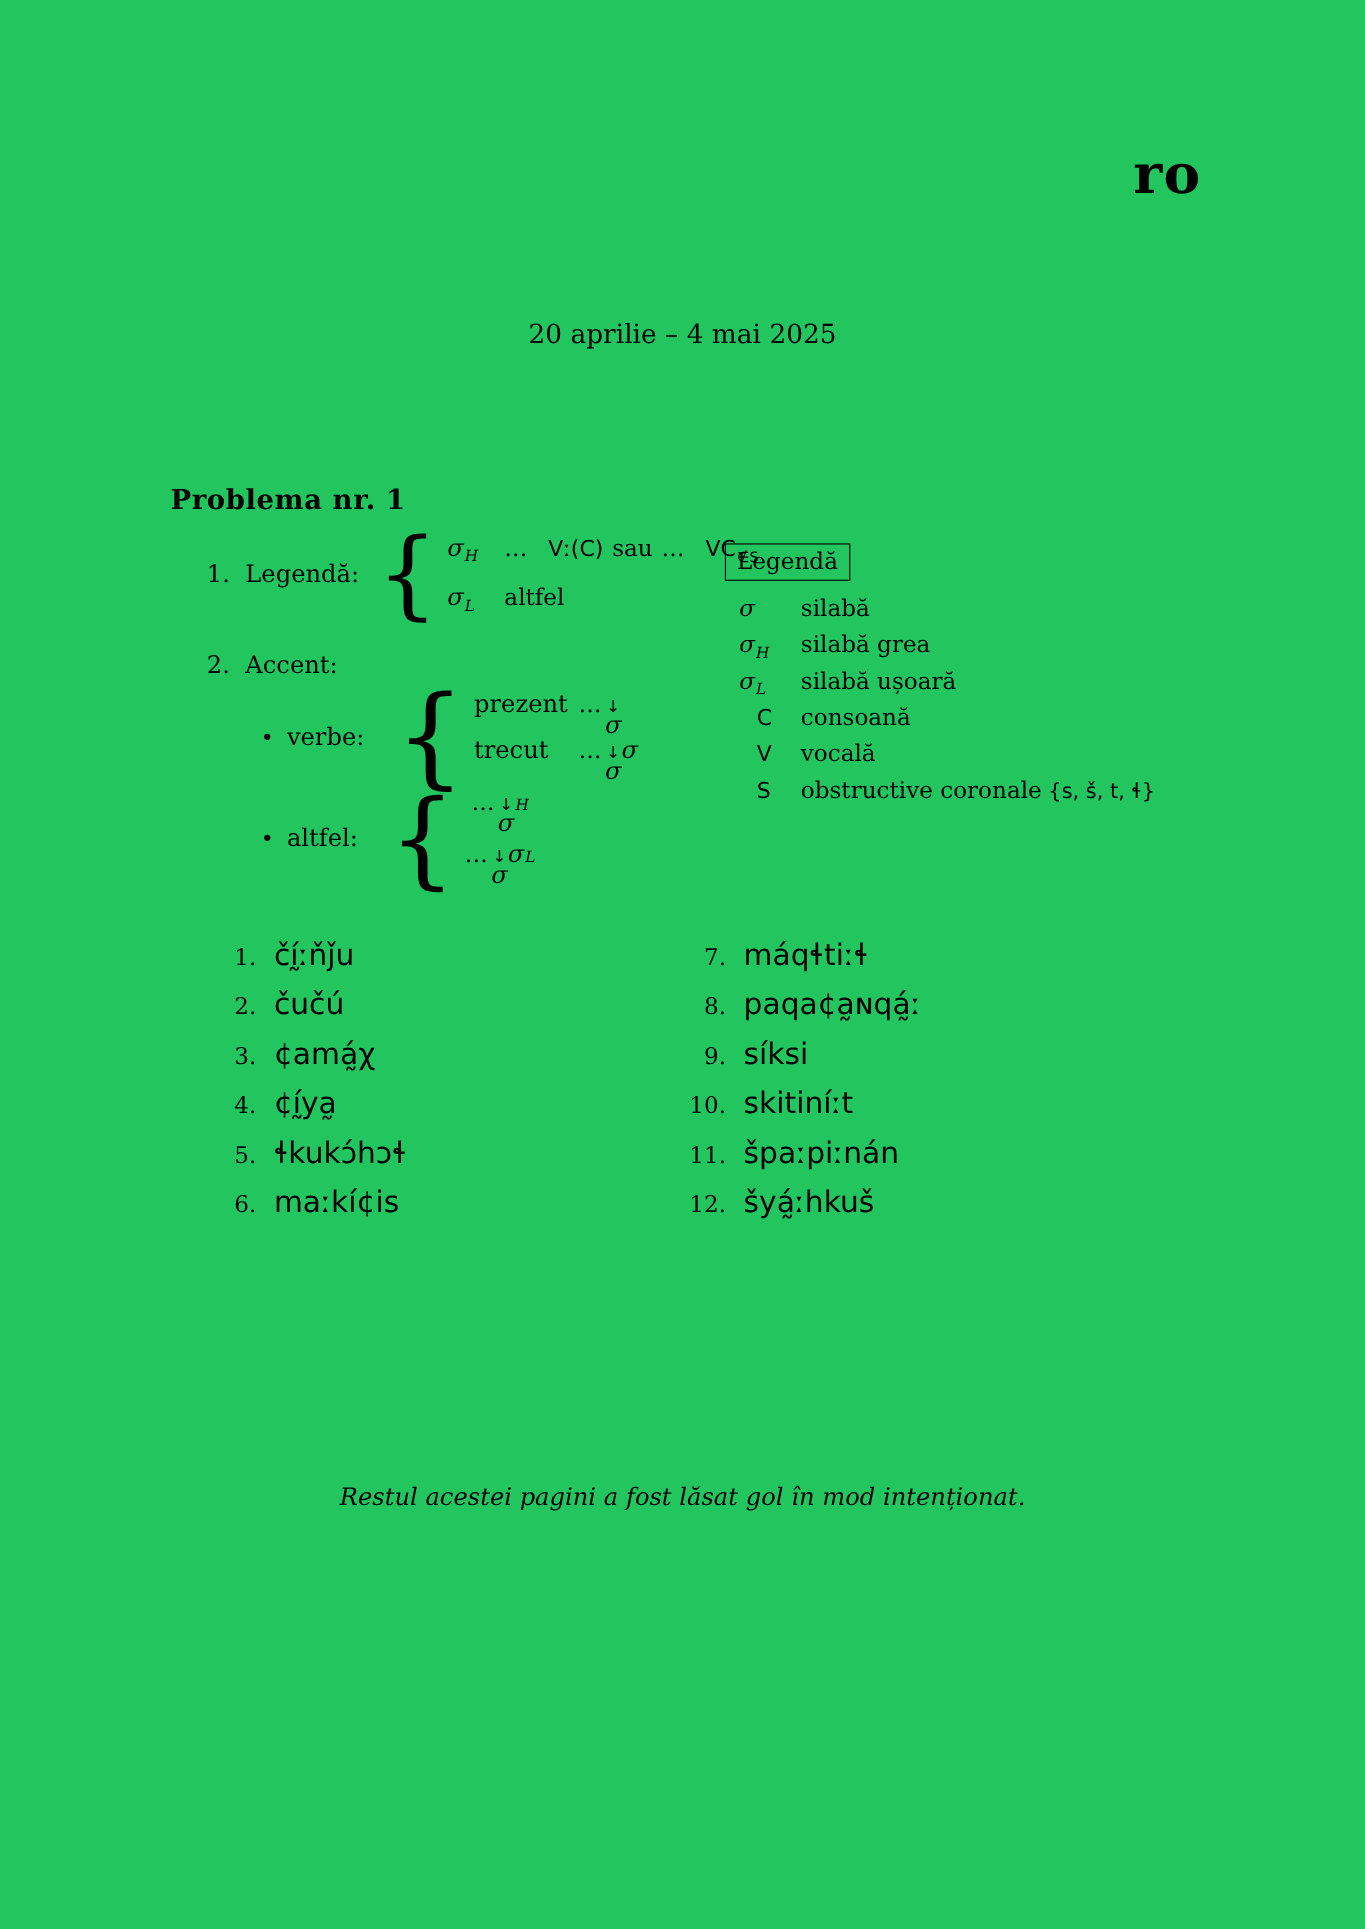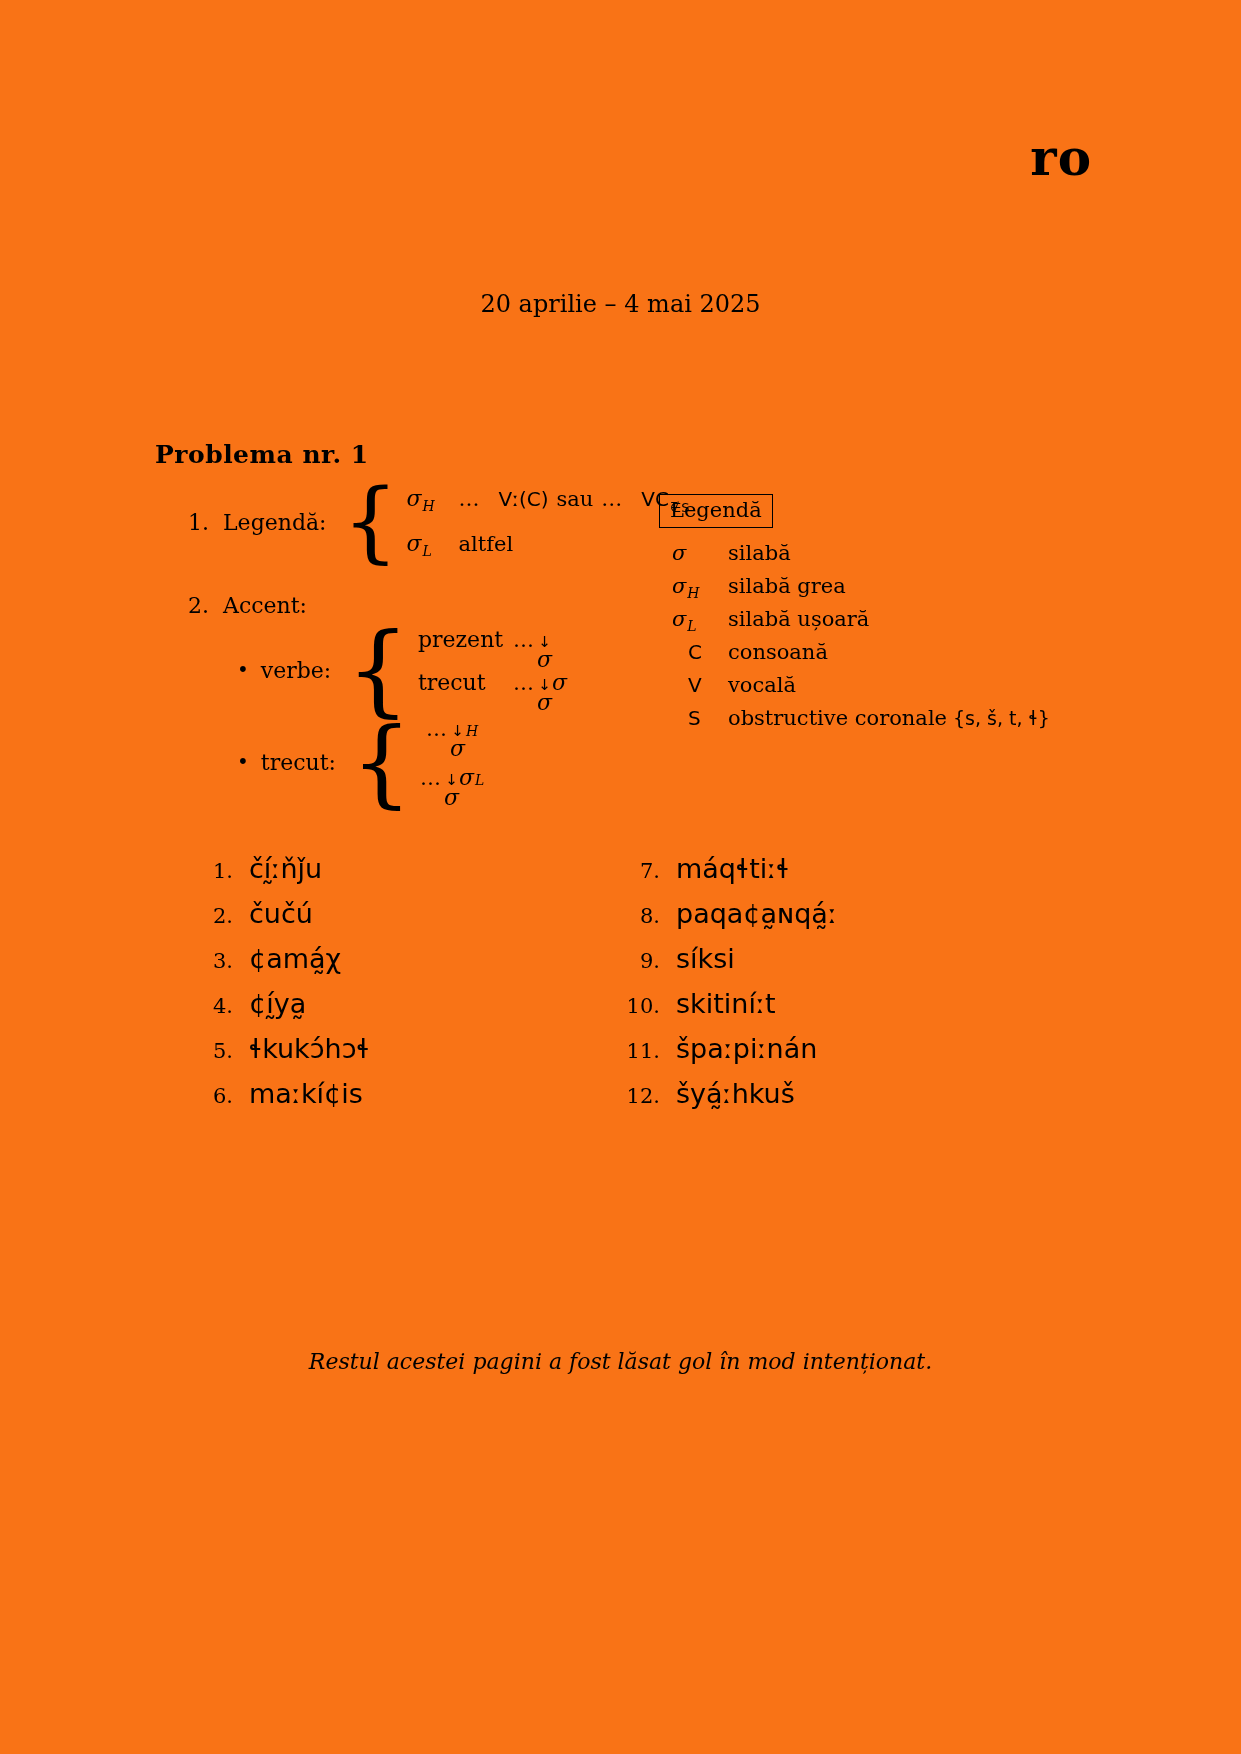--- a/index.html
+++ b/index.html
@@ -1,20 +1,20 @@
 <!DOCTYPE html>
 <html><head>
 <meta charset="utf-8">
 <style>
   html,body{margin:0;padding:0;background:#e8e8e8;}
   #page{
     position:relative;
     width:1241px;height:1754px;
     margin:0 auto;
-    background:#f97316;
+    background:#22c55e;
     color:#000;
     font-family:"DejaVu Serif",serif;
     overflow:hidden;
   }
   
   .ro-tag{
     position:absolute;top:128px;right:149px;
     font-size:50px;font-weight:bold;letter-spacing:1px;
   }
   .doc-title{
@@ -52,21 +52,21 @@
   .rule1 .brace{font-size:88px;}
   .cases{display:flex;flex-direction:column;gap:16px;}
   .case-row{display:flex;align-items:baseline;}
   .sig-wrap{display:inline-block;width:52px;}
   
   .rule2-label{position:absolute;left:188px;top:593px;display:flex;font-size:22px;}
   .bullet-block{position:absolute;display:flex;align-items:center;}
   .verbe-block{left:237px;top:620px;}
   .altfel-block{left:237px;top:714px;}
   .bullet{font-size:20px;margin-right:12px;}
-  .bullet-label{font-size:22px;margin-right:15px;}
+  .bullet-label{font-size:22px;margin-right:28px;}
   .verbe-block .brace{font-size:100px;}
   .altfel-block .brace{font-size:96px;}
   .vrows{display:flex;flex-direction:column;gap:0;}
   .vrow{display:flex;align-items:baseline;}
   .vname{font-size:22px;display:inline-block;width:95px;}
   .arows{display:flex;flex-direction:column;gap:6px;align-items:center;}
   .arow{display:flex;align-items:baseline;}
   
   .legend-box{
     position:absolute;left:659px;top:494px;
@@ -146,21 +146,21 @@
             <span class="sg">σ</span>
           </span>
         <span class="sg-after">σ</span>
           <span class="msub"></span>
       </span>
     </span>
   </div>
 
   <div class="bullet-block altfel-block">
     <span class="bullet">•</span>
-    <span class="bullet-label">trecut:</span>
+    <span class="bullet-label">altfel:</span>
     <span class="brace">{</span>
     <span class="arows">
       <span class="arow">
         <span class="dots">…</span>
         <span class="as">
             <span class="arr">↓</span>
             <span class="sg">σ</span>
           </span>
         <span class="sg-after"></span>
           <span class="msub">H</span>

